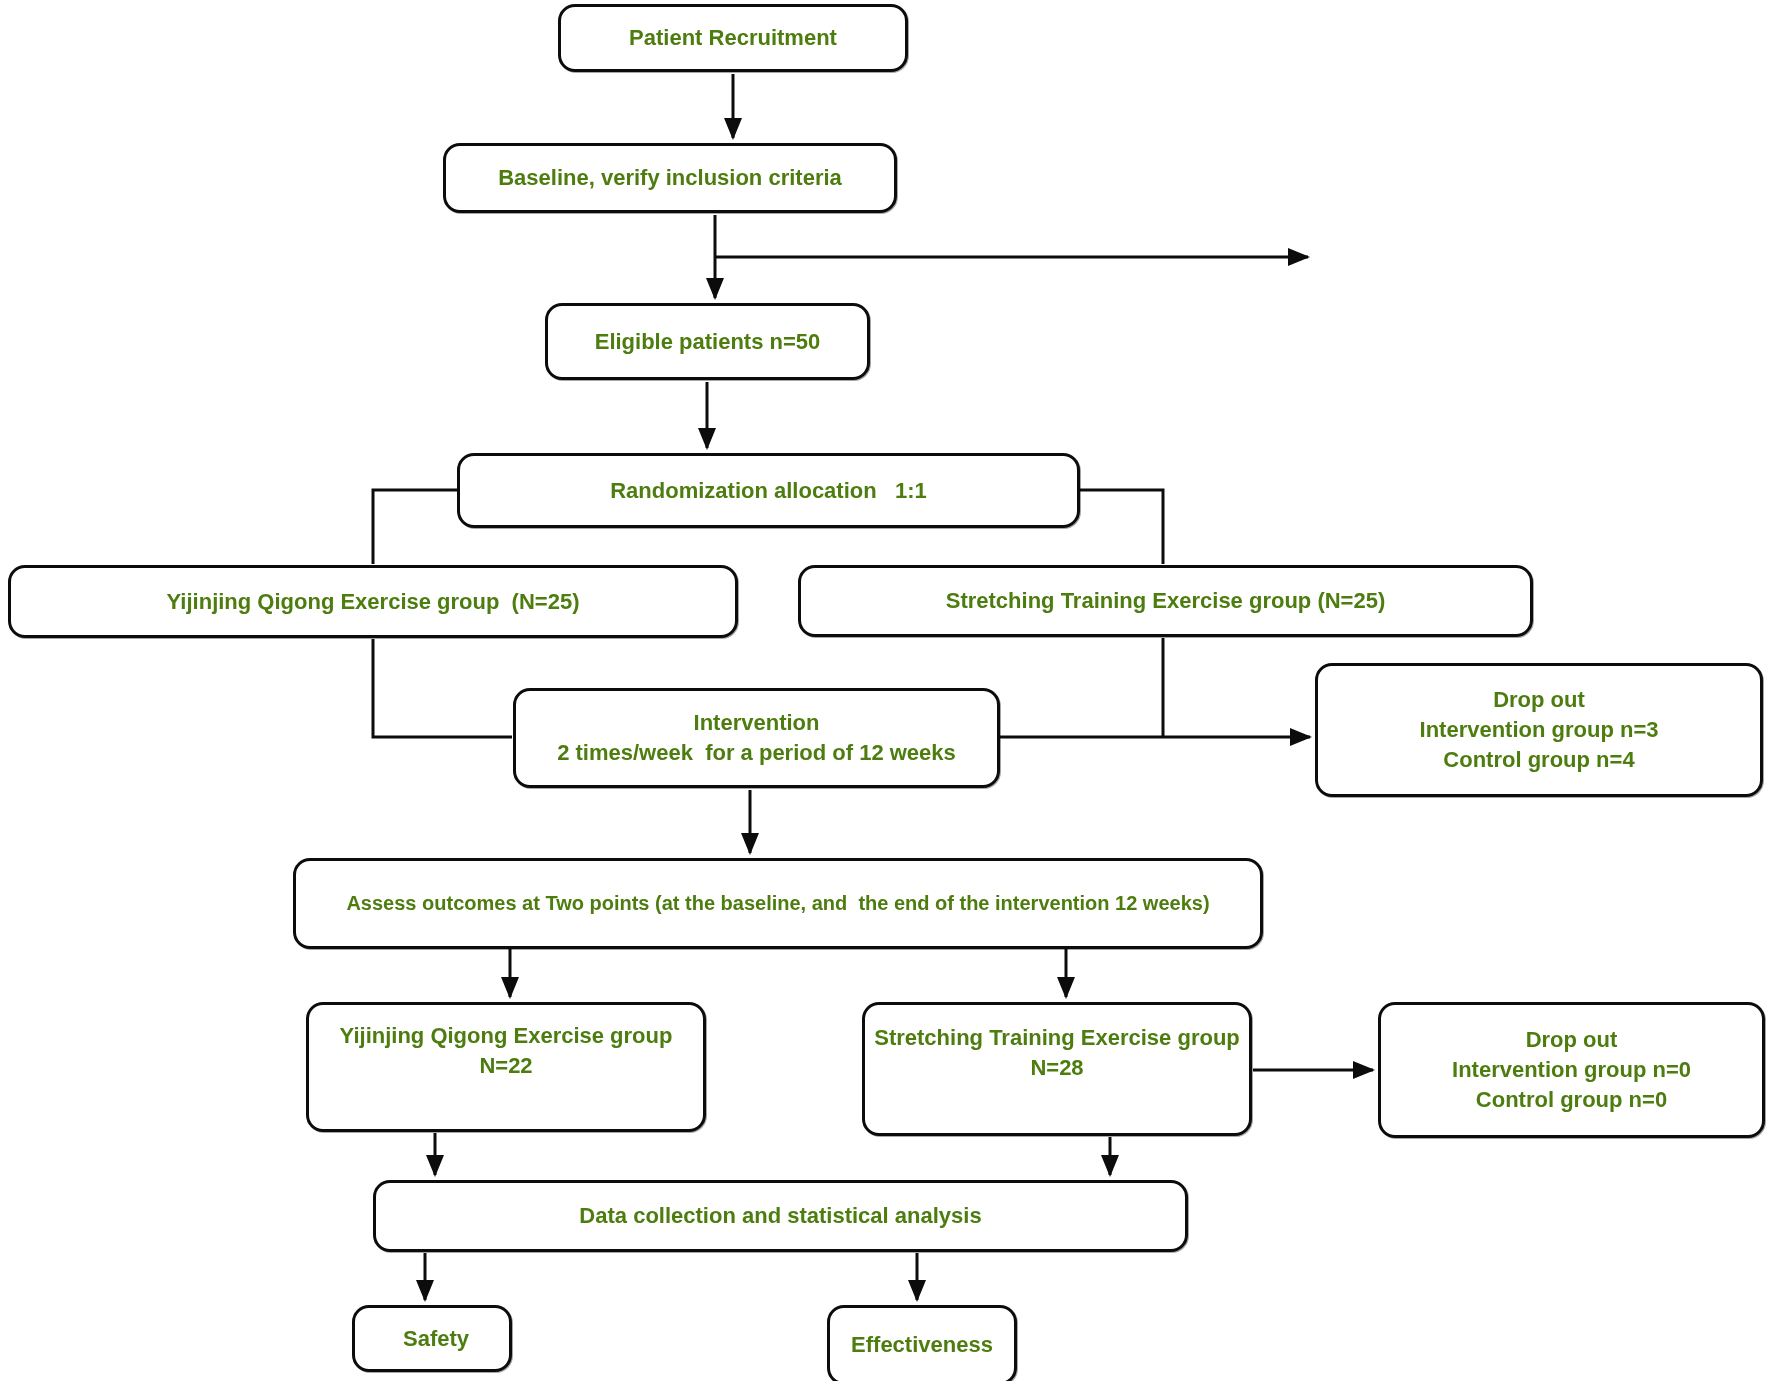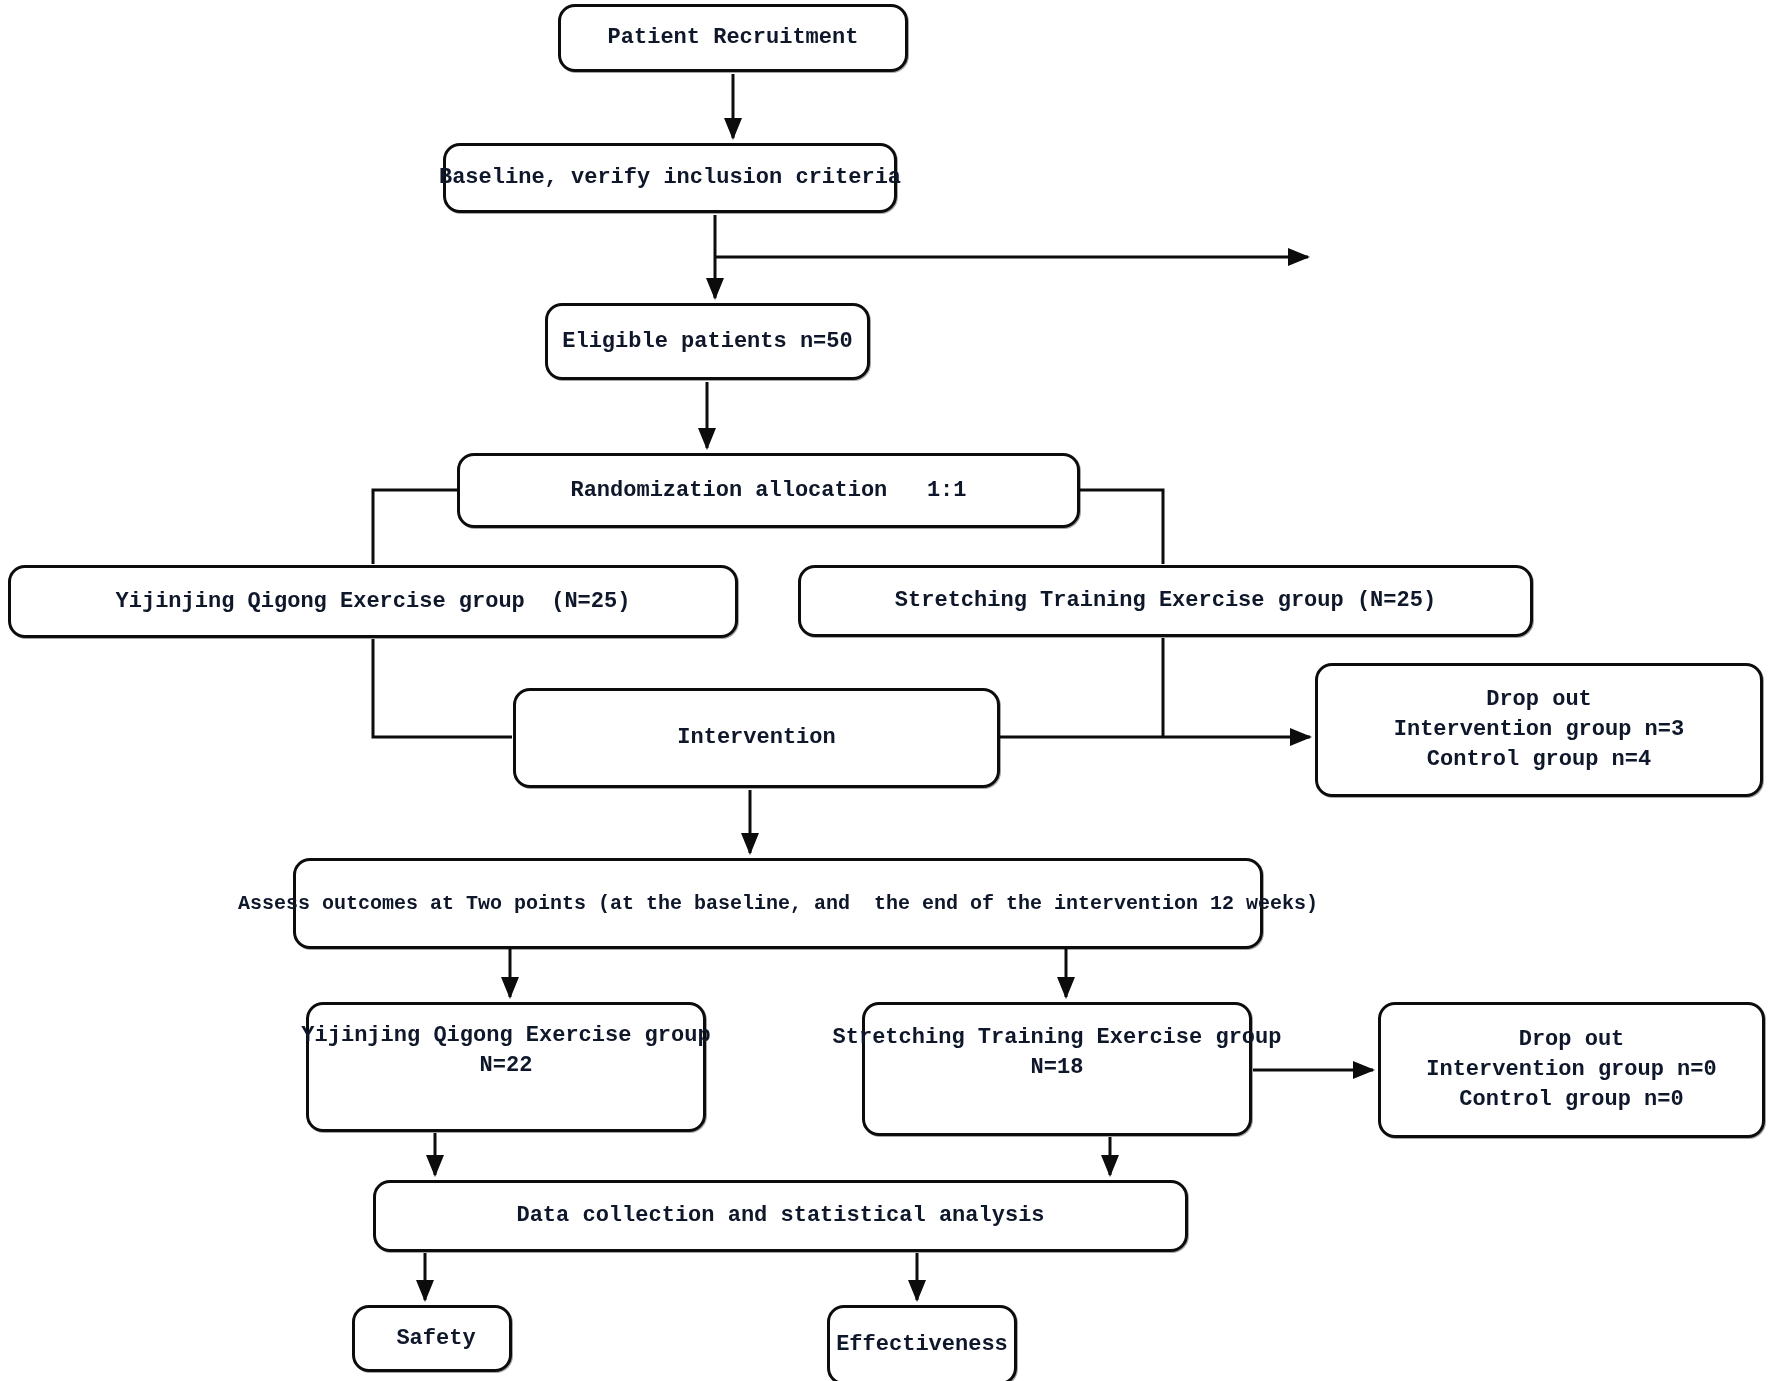--- a/index.html
+++ b/index.html
@@ -5,22 +5,22 @@
   html, body {
     margin: 0;
     padding: 0;
     background: #ffffff;
   }
   .canvas {
     position: relative;
     width: 1772px;
     height: 1381px;
     background: #ffffff;
-    font-family: Liberation Mono, monospace;
-    color: #0f172a;
+    font-family: Liberation Sans, sans-serif;
+    color: #4d7c0f;
     overflow: hidden;
   }
   .wires {
     position: absolute;
     left: 0;
     top: 0;
     width: 1772px;
     height: 1381px;
   }
   .wires line, .wires polyline {
@@ -120,40 +120,41 @@
   <div class="box" style="left:8px; top:565px; width:730px; height:73px;">
     <span class="lbl">Yijinjing Qigong Exercise group  (N=25)</span>
   </div>
 
   <div class="box" style="left:798px; top:565px; width:735px; height:72px;">
     <span class="lbl">Stretching Training Exercise group (N=25)</span>
   </div>
 
   <div class="box col" style="left:513px; top:688px; width:487px; height:100px;">
     <div class="lbl">Intervention</div>
+    <div class="lbl">2 times/week  for a period of 12 weeks</div>
   </div>
 
   <div class="box col" style="left:1315px; top:663px; width:448px; height:134px;">
     <div class="lbl">Drop out</div>
     <div class="lbl">Intervention group n=3</div>
     <div class="lbl">Control group n=4</div>
   </div>
 
   <div class="box fs-small" style="left:293px; top:858px; width:970px; height:91px;">
     <span class="lbl">Assess outcomes at Two points (at the baseline, and  the end of the intervention 12 weeks)</span>
   </div>
 
   <div class="box col v-high" style="left:306px; top:1002px; width:400px; height:130px;">
     <div class="lbl">Yijinjing Qigong Exercise group</div>
     <div class="lbl">N=22</div>
   </div>
 
   <div class="box col v-high" style="left:862px; top:1002px; width:390px; height:134px;">
     <div class="lbl">Stretching Training Exercise group</div>
-    <div class="lbl">N=18</div>
+    <div class="lbl">N=28</div>
   </div>
 
   <div class="box col" style="left:1378px; top:1002px; width:387px; height:136px;">
     <div class="lbl">Drop out</div>
     <div class="lbl">Intervention group n=0</div>
     <div class="lbl">Control group n=0</div>
   </div>
 
   <div class="box" style="left:373px; top:1180px; width:815px; height:72px;">
     <span class="lbl">Data collection and statistical analysis</span>

